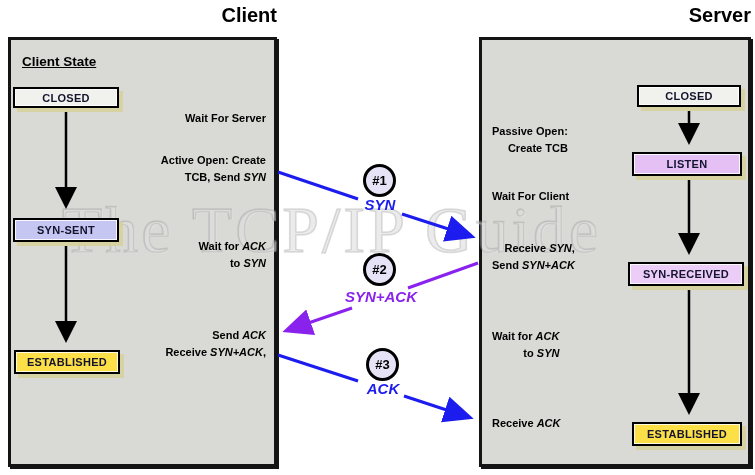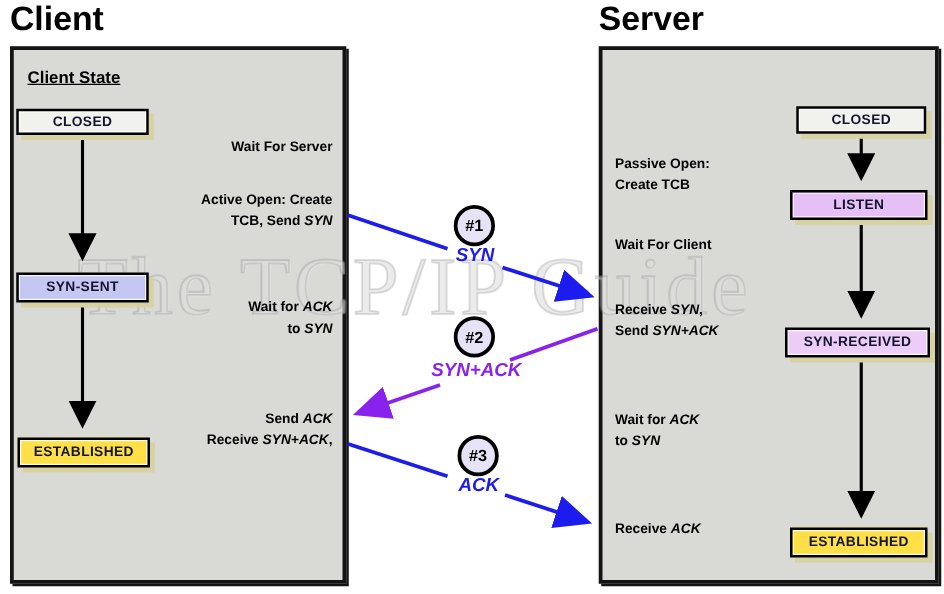--- a/index.html
+++ b/index.html
@@ -10,21 +10,21 @@
   }
   .panel {
     position:absolute; top:37px; height:430px;
     background:#d9d9d6; border:3px solid #141414;
     box-shadow:2px 2px 0 #141414; z-index:1;
   }
   #client-panel { left:8px;  width:269px; }
   #server-panel { left:479px; width:272px; }
   .panel-title {
     position:absolute; top:2px; height:26px; line-height:26px;
-    text-align:left; font-size:27px; font-weight:bold; color:#000; z-index:3;
+    text-align:right; font-size:20px; font-weight:bold; color:#000; z-index:3;
   }
   #client-title { left:8px;  width:269px; }
   #server-title { left:479px; width:272px; }
   .state-header {
     position:absolute; top:54px; font-size:13.5px; font-weight:bold;
     text-decoration:underline; color:#000; z-index:3;
   }
   #client-state-header { left:22px; }
   #server-state-header { left:620px; width:126px; text-align:right; }
   .state-box {
@@ -36,21 +36,21 @@
   .fill-closed      { background:#f1f1ee; }
   .fill-synsent     { background:#c6c6f2; }
   .fill-listen      { background:#e5c0f5; }
   .fill-synreceived { background:#eccdf8; }
   .fill-established { background:#fde047; }
   .ann {
     position:absolute; z-index:3; font-size:11px; font-weight:bold;
     color:#000; line-height:16.5px; white-space:nowrap;
   }
   .ann.right { right:489px; text-align:right; }
-  .ann.left  { left:492px;  text-align:left; }
+  .ann.left  { left:492px;  text-align:right; }
   .kw { font-style:italic; }
   #arrow-svg { position:absolute; left:0; top:0; z-index:4; pointer-events:none; }
   .msg-circle {
     position:absolute; z-index:5; width:33px; height:33px; border-radius:50%;
     background:#e7e3f7; border:3px solid #000;
     display:flex; align-items:center; justify-content:center;
     font-size:13px; font-weight:bold; color:#000;
   }
   .msg-label {
     position:absolute; z-index:5; font-size:15px; font-weight:bold;

